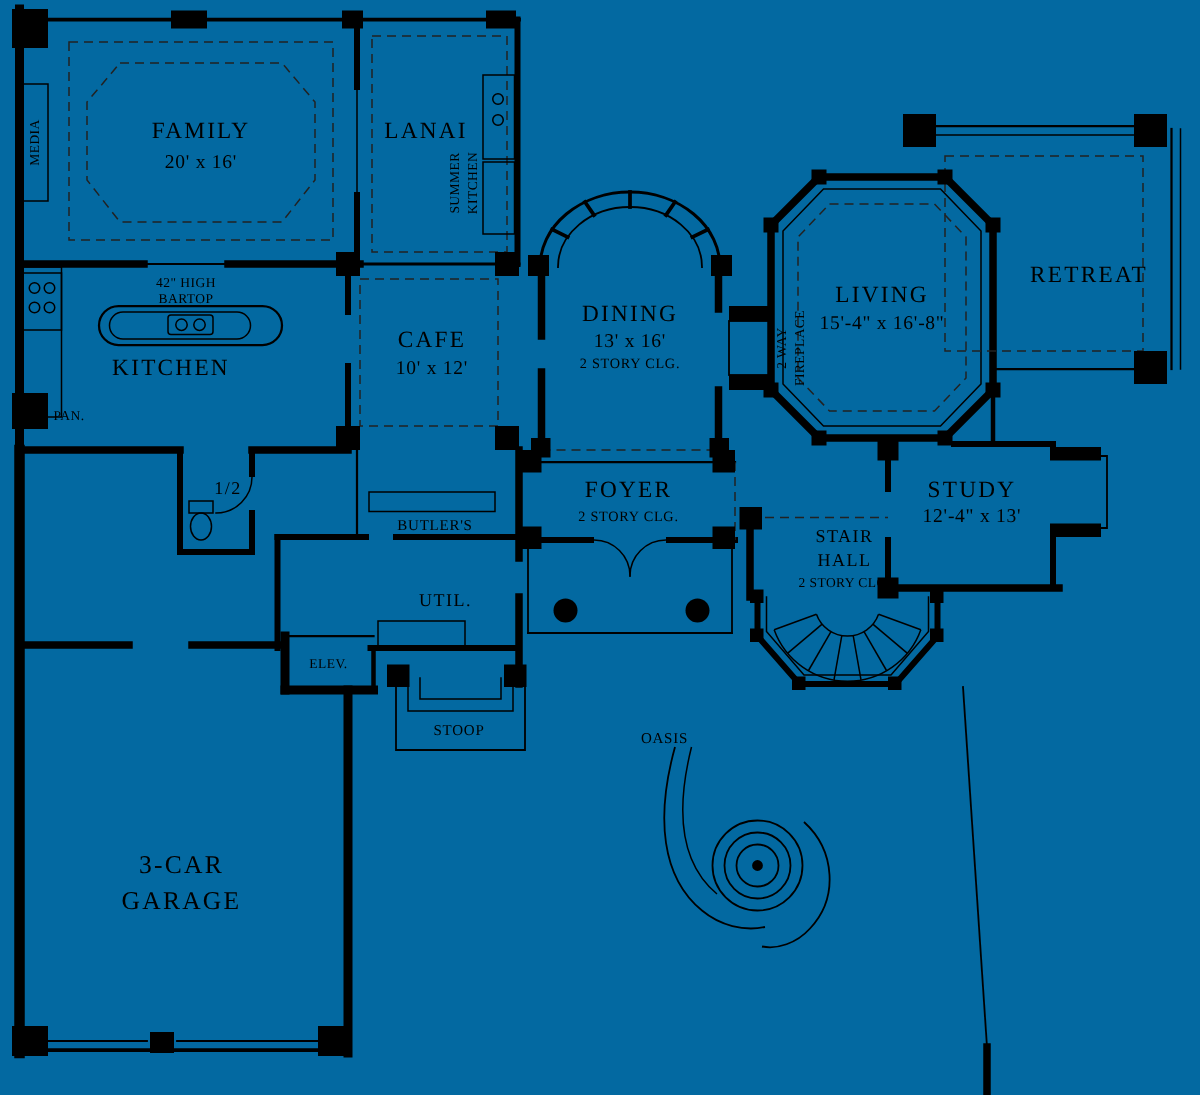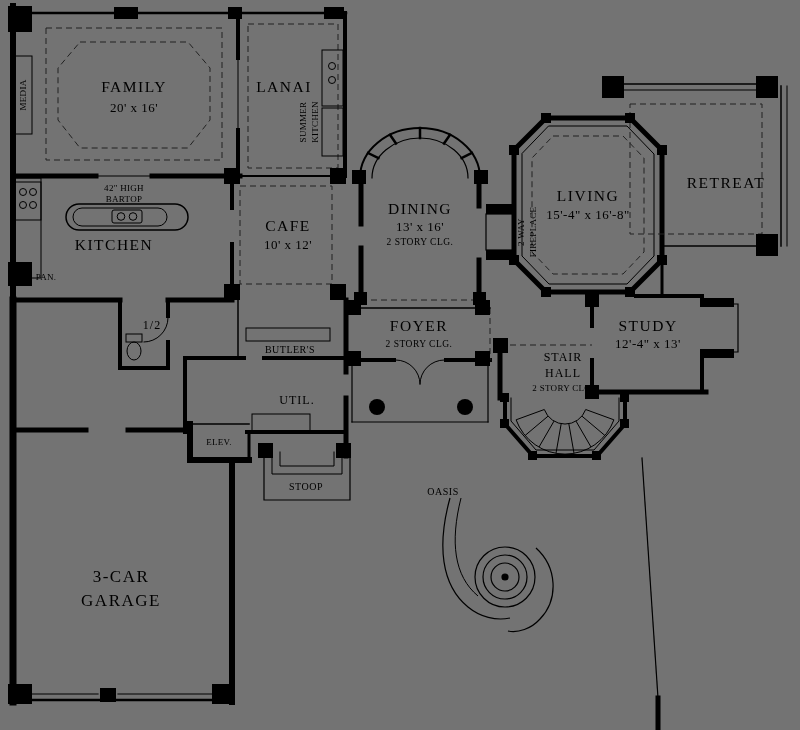--- a/index.html
+++ b/index.html
@@ -1,16 +1,16 @@
 <!DOCTYPE html>
 <html><head>
 <meta charset="utf-8">
 <style>
   html,body{margin:0;padding:0;background:#fff;}
-  .page{width:800px;height:730px;position:relative;background:#737373;overflow:hidden;}
+  .page{width:800px;height:730px;position:relative;background:#0369a1;overflow:hidden;}
   svg{display:block;}
   text{font-family:"Liberation Serif","DejaVu Serif",serif;fill:#000;text-anchor:middle;}
   .room-name{font-size:15.5px;letter-spacing:1.5px;}
   .room-dims{font-size:13px;letter-spacing:.5px;}
   .room-note{font-size:9.5px;letter-spacing:.5px;}
   .mid-label{font-size:12px;letter-spacing:1px;}
   .small-label{font-size:10px;letter-spacing:.5px;}
   .tiny-label{font-size:9px;letter-spacing:.3px;}
   .big-label{font-size:17px;letter-spacing:1.5px;}
 </style>

